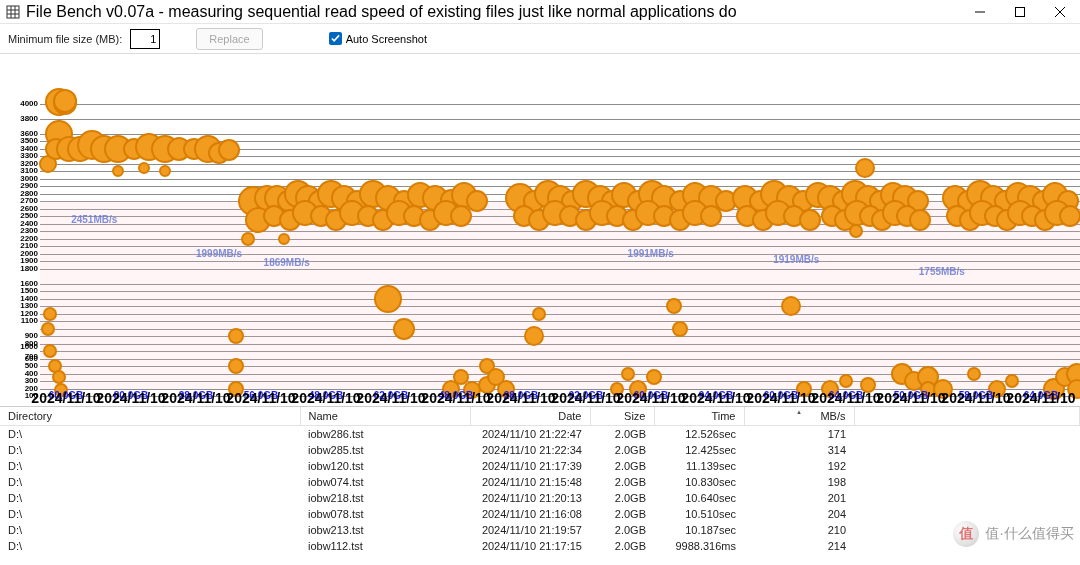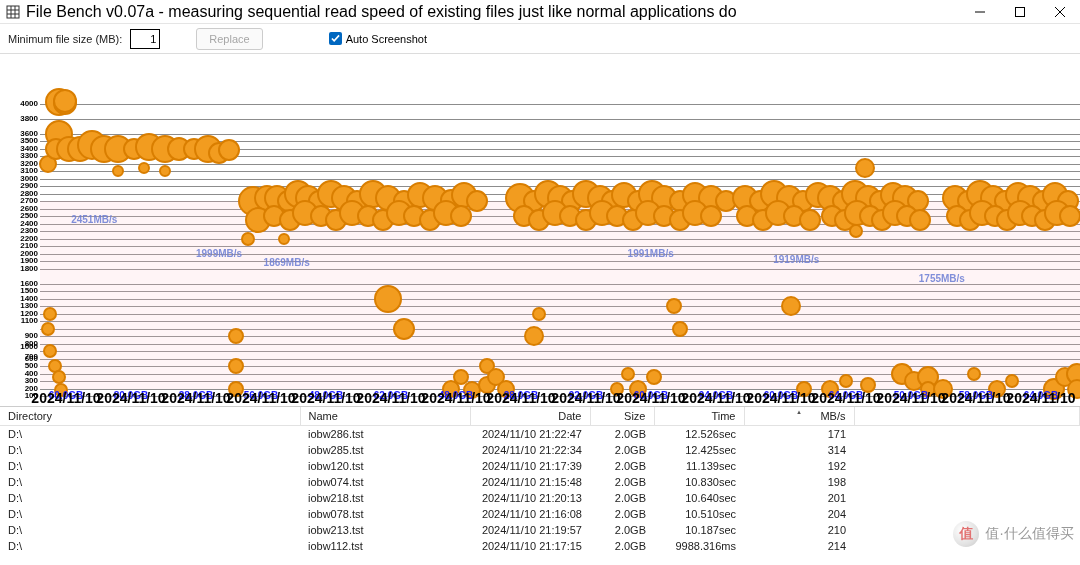--- a/index.html
+++ b/index.html
@@ -168,21 +168,21 @@
         <div class="gridline" style="top: 319.538px;"></div>
         <div class="gridline" style="top: 327.026px;"></div>
         <div class="gridline" style="top: 334.513px;"></div>
         <div class="gridline" style="top: 342px;"></div>
         <div class="band pink" style="top: 147.333px; height: 187.179px;"></div>
         <div class="avg-label" style="left: 3%; top: 159.976px;">2451MB/s</div>
         <div class="avg-label" style="left: 15%; top: 193.744px;">1999MB/s</div>
         <div class="avg-label" style="left: 21.5%; top: 203.477px;">1869MB/s</div>
         <div class="avg-label" style="left: 56.5%; top: 193.744px;">1991MB/s</div>
         <div class="avg-label" style="left: 70.5%; top: 199.733px;">1919MB/s</div>
-        <div class="avg-label" style="left: 84.5%; top: 219px;">1755MB/s</div>
+        <div class="avg-label" style="left: 84.5%; top: 212px;">1755MB/s</div>
         <div class="dot" style="left: 1.8%; top: 79.9487px; width: 28px; height: 28px;"></div>
         <div class="dot" style="left: 1.8%; top: 48px; width: 28px; height: 28px;"></div>
         <div class="dot" style="left: 2.4%; top: 49px; width: 24px; height: 24px;"></div>
         <div class="dot" style="left: 2.4%; top: 47px; width: 24px; height: 24px;"></div>
         <div class="dot" style="left: 0.8%; top: 109.897px; width: 18px; height: 18px;"></div>
         <div class="dot" style="left: 1.5%; top: 94.9231px; width: 22px; height: 22px;"></div>
         <div class="dot" style="left: 2.8%; top: 94.9231px; width: 26px; height: 26px;"></div>
         <div class="dot" style="left: 3.8%; top: 94.9231px; width: 26px; height: 26px;"></div>
         <div class="dot" style="left: 5%; top: 91.1795px; width: 30px; height: 30px;"></div>
         <div class="dot" style="left: 6.2%; top: 94.9231px; width: 28px; height: 28px;"></div>

